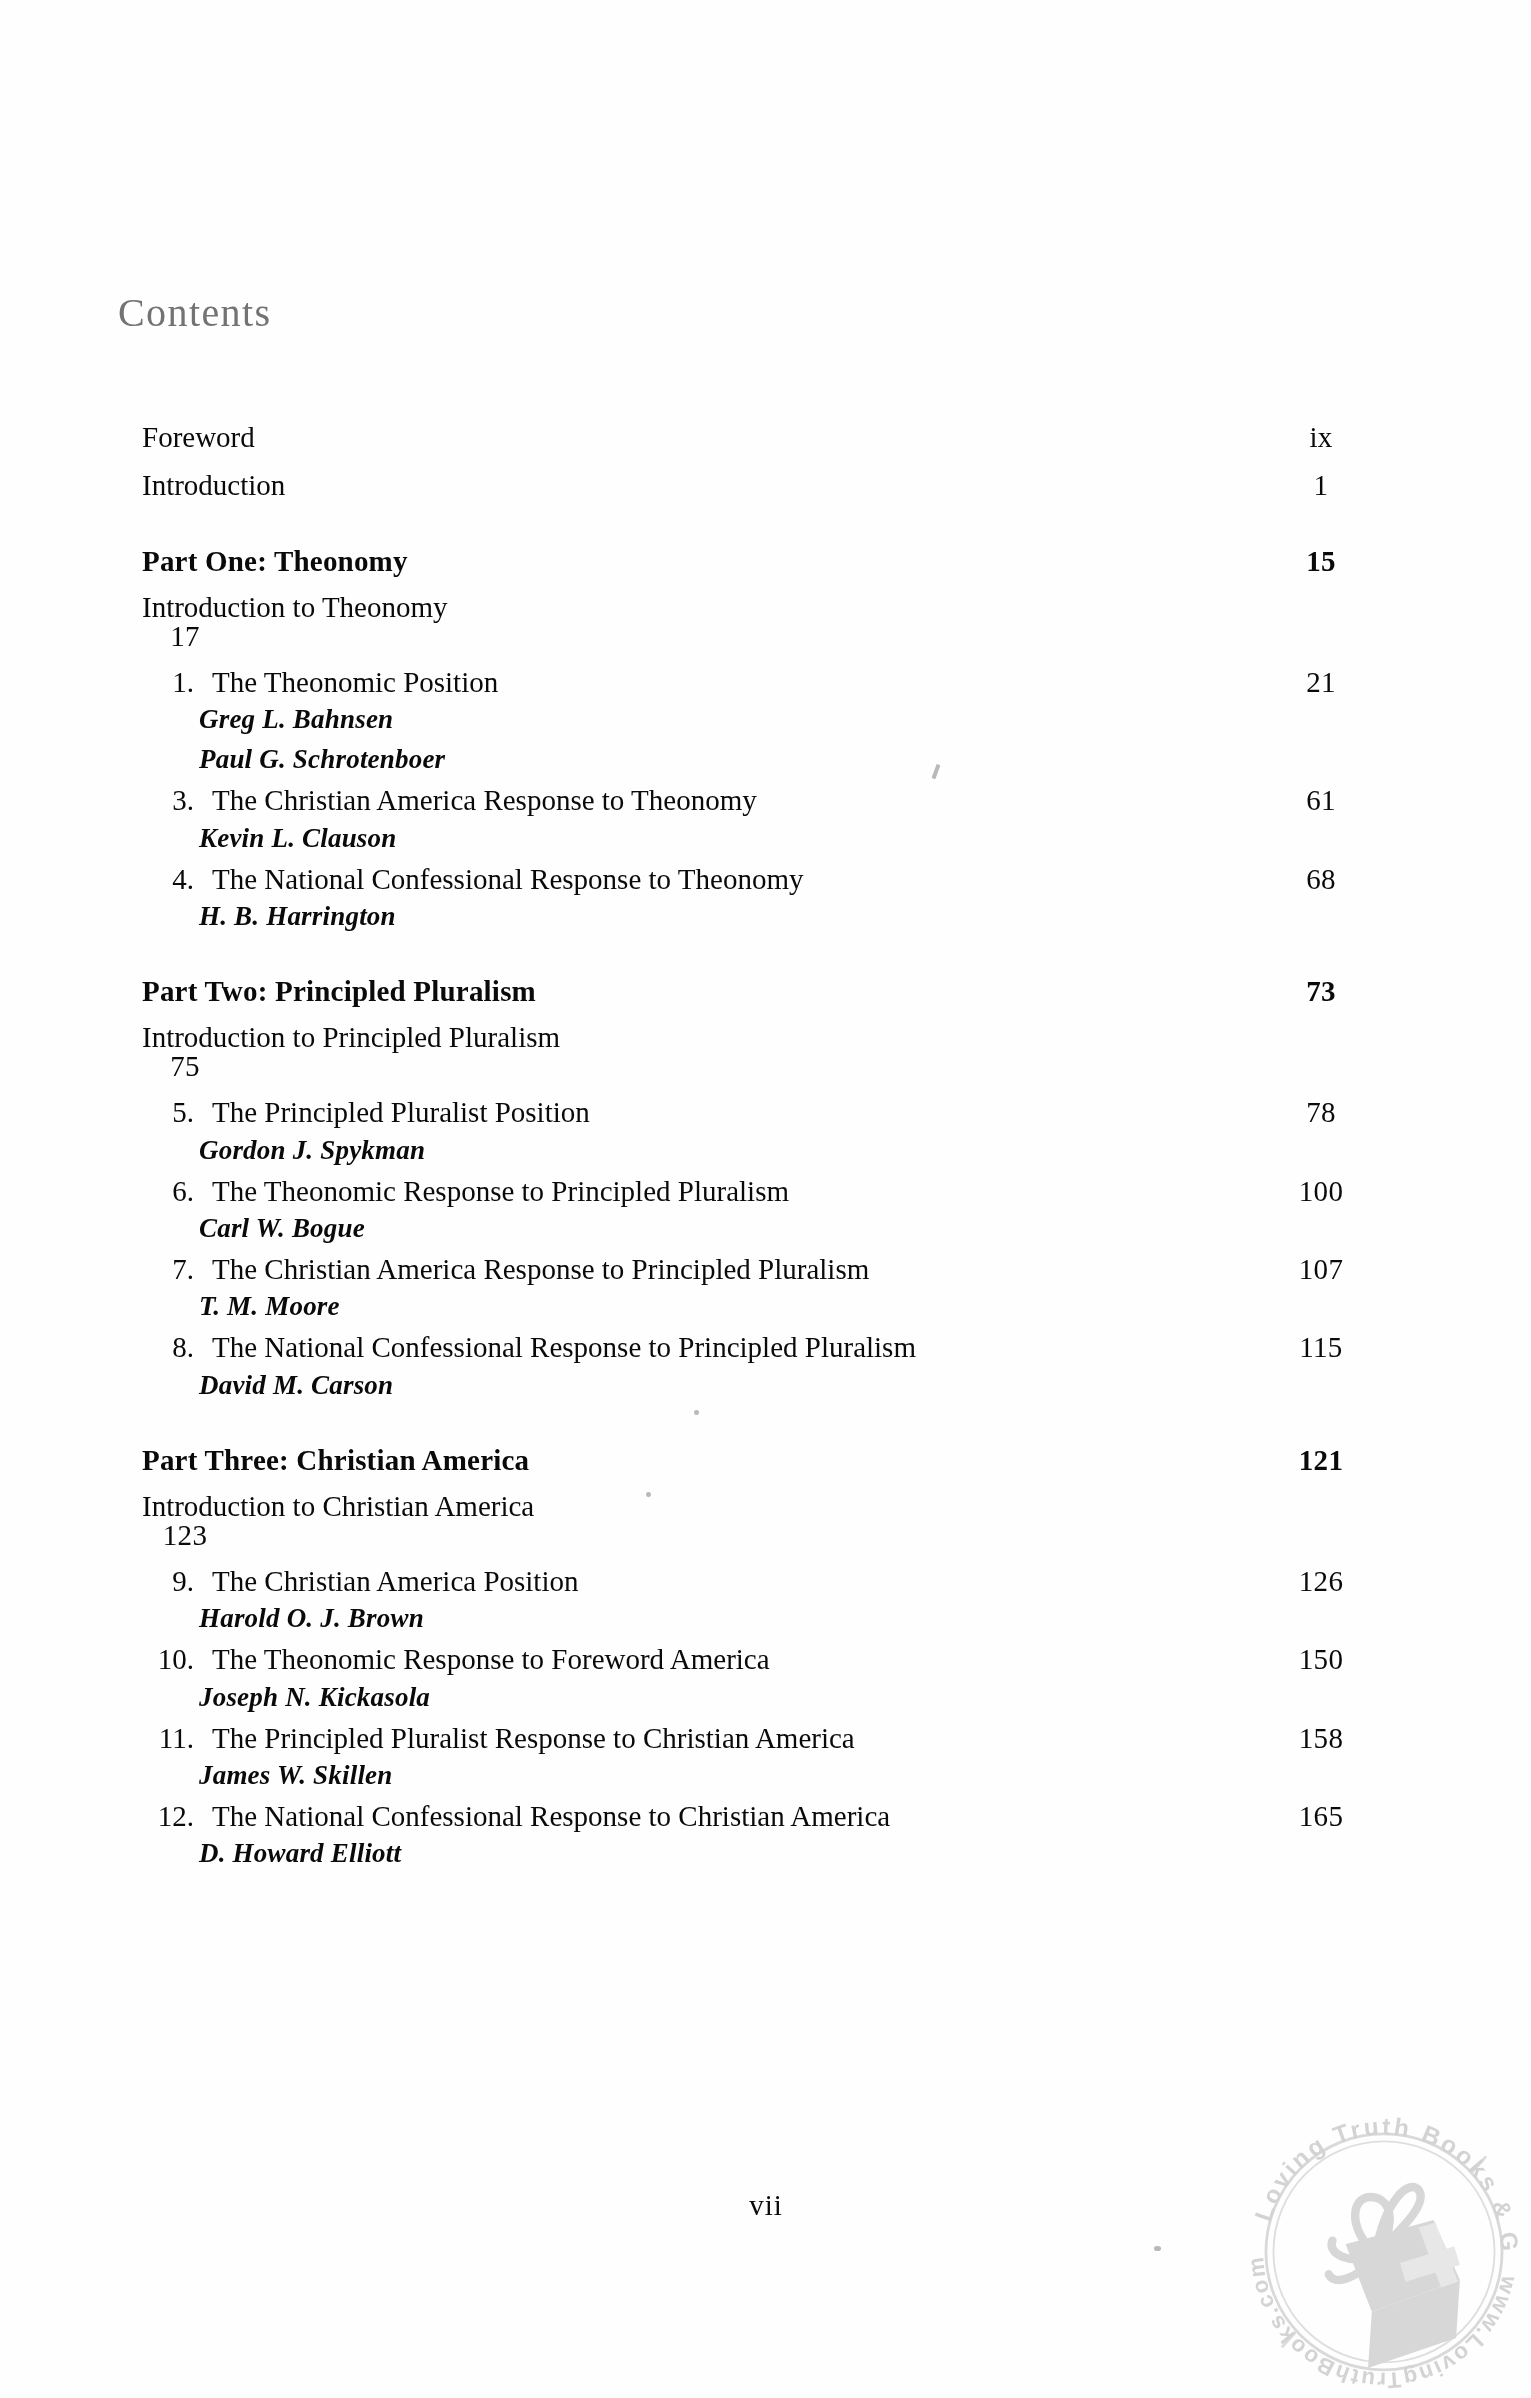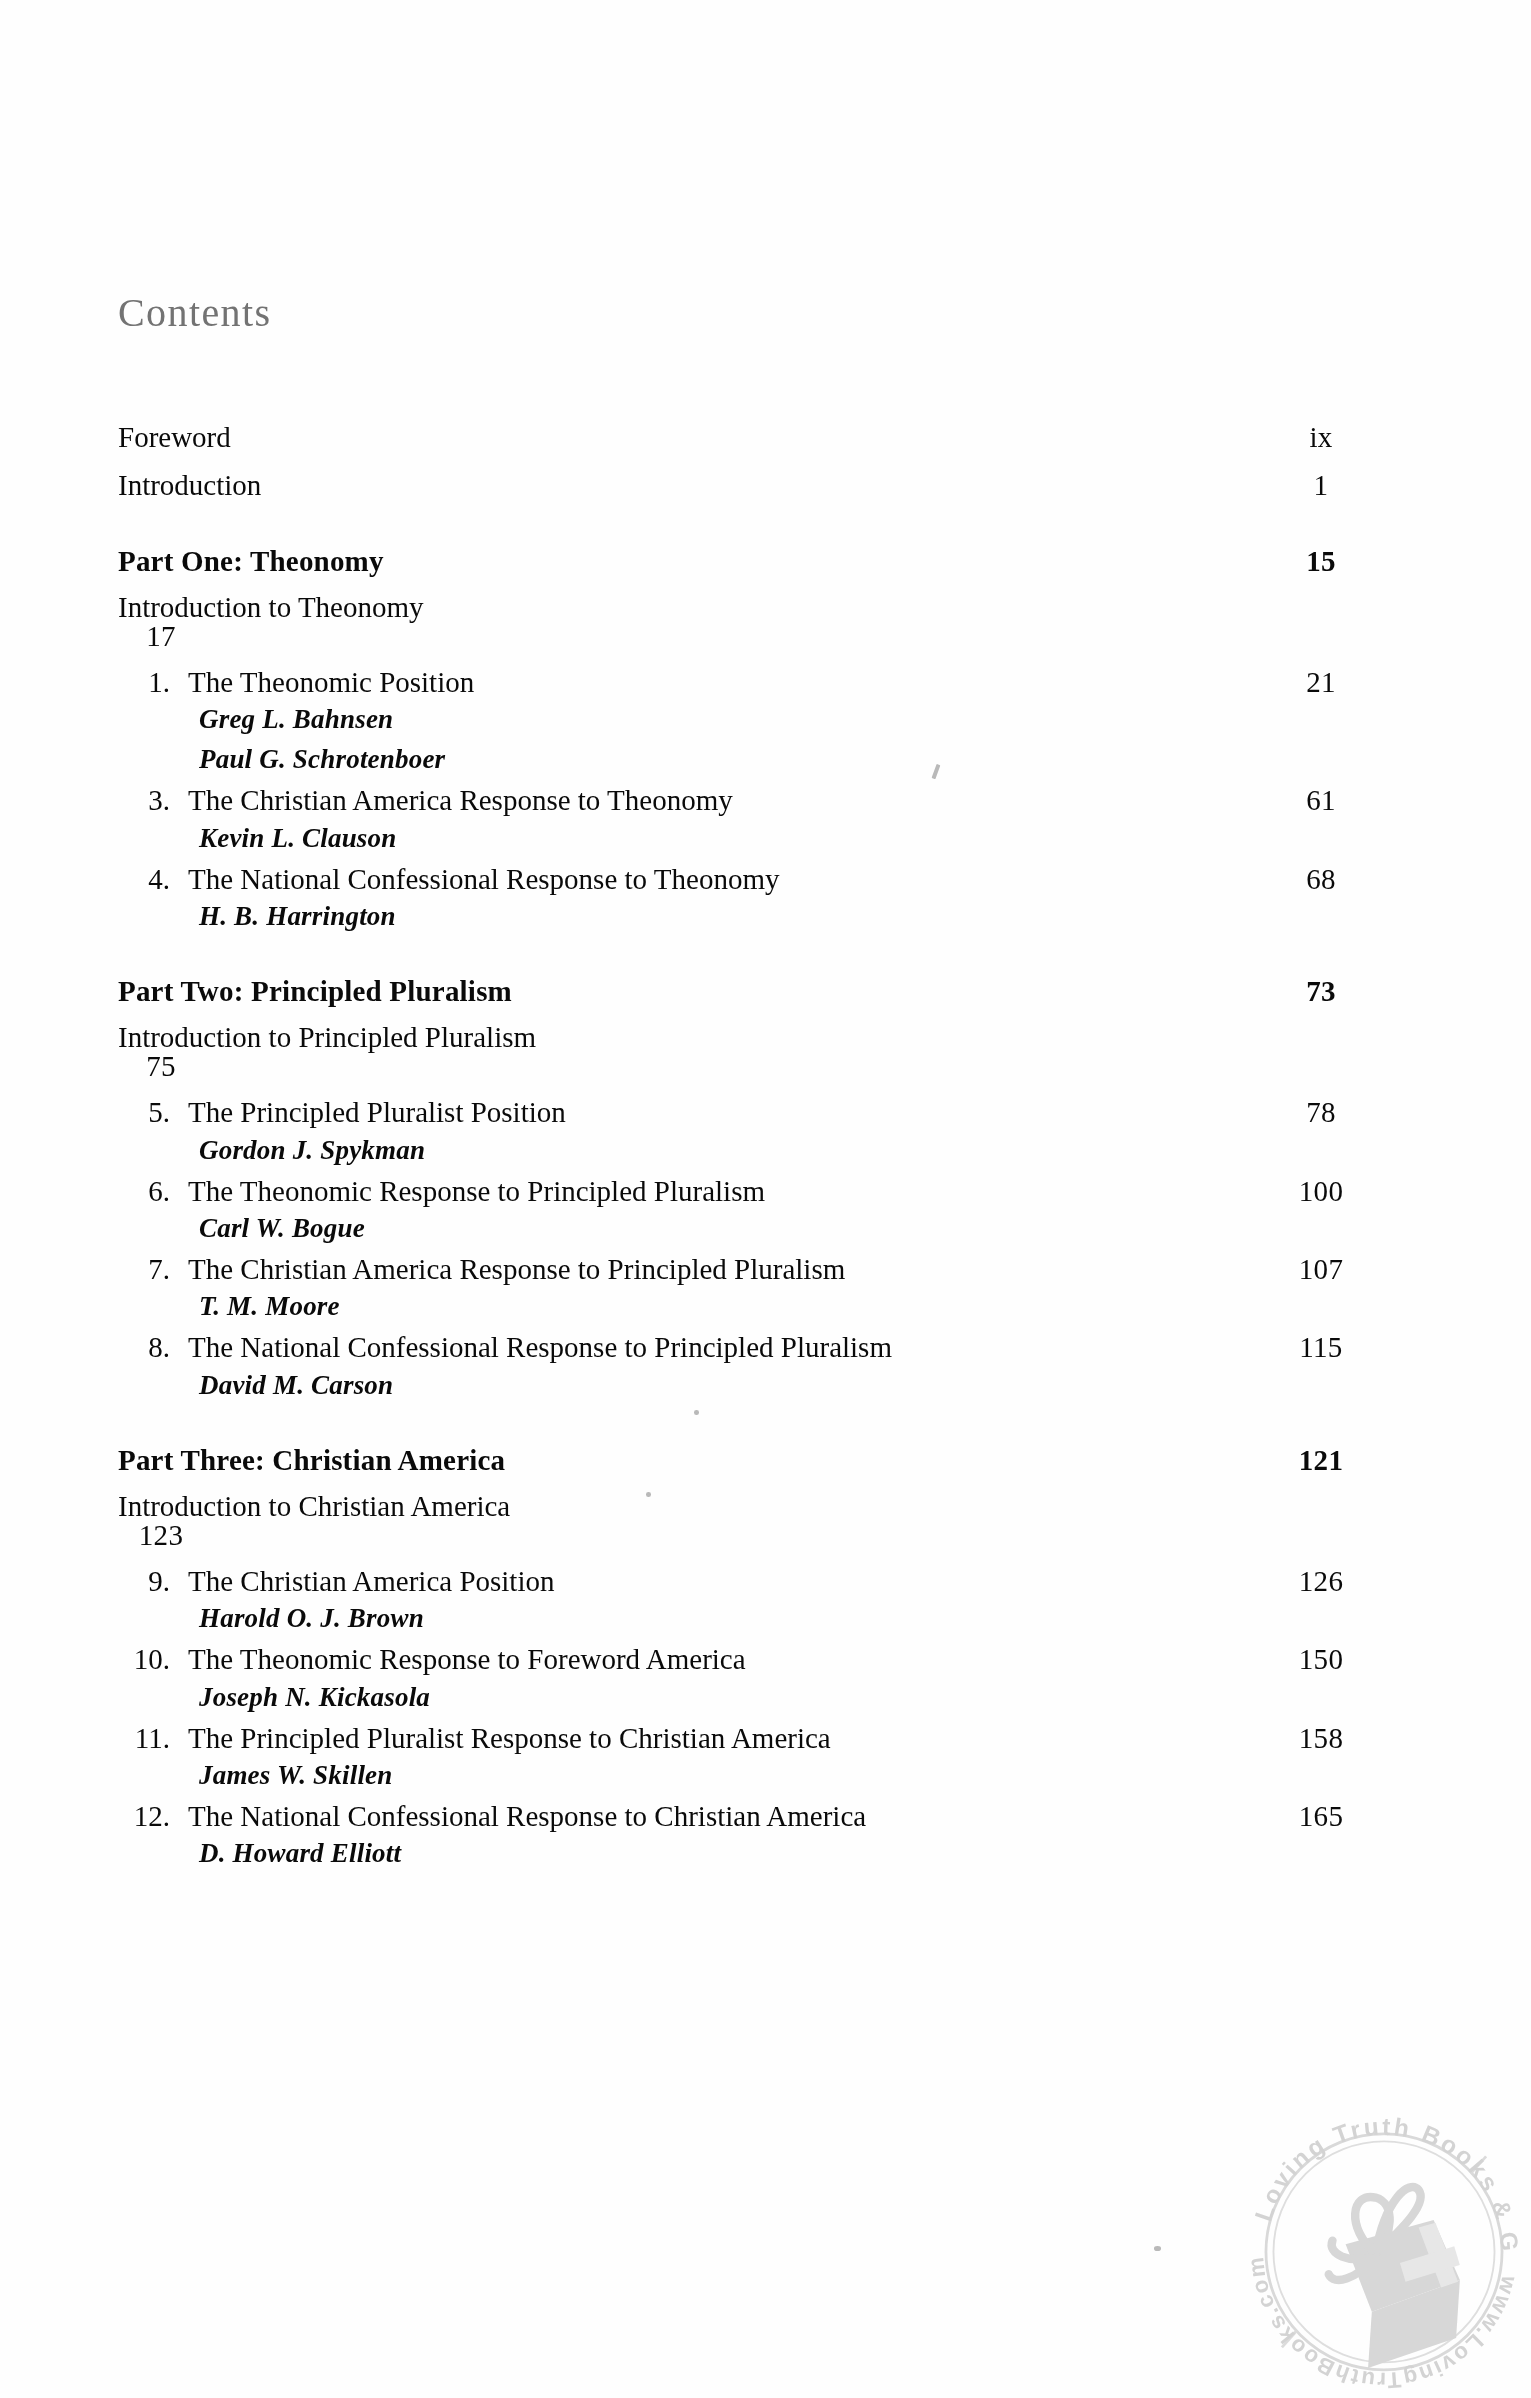--- a/index.html
+++ b/index.html
@@ -44,20 +44,21 @@
 
   
   .row {
     display: flex;
     align-items: baseline;
     width: 100%;
   }
   .row .label {
     flex: 0 1 auto;
     white-space: nowrap;
+    margin-left: 24px;
   }
   .row .filler {
     flex: 1 1 auto;
     min-width: 9.4px;
   }
   .row .pageno {
     flex: 0 0 auto;
     width: 86px;
     text-align: center;
     font-size: 29px;
@@ -268,20 +269,21 @@
             <span class="label"><span class="num">12.</span><span>The National Confessional Response to Christian America</span></span>
             <span class="filler"></span>
             <span class="pageno">165</span>
           </div>
           <div class="author-row">D. Howard Elliott</div>
         </div>
       </div>
 
   </div>
 
+  <div class="folio">vii</div>
 
   <span class="speck" style="left:934px; top:764px; width:3.7px; height:15px; transform:rotate(20deg); border-radius:0.9px;"></span>
   <span class="speck" style="left:694px; top:1410px; width:4.7px; height:4.7px;"></span>
   <span class="speck" style="left:646px; top:1492px; width:4.7px; height:4.7px;"></span>
   <span class="speck" style="left:1154px; top:2246px; width:6.6px; height:4.7px;"></span>
 
   <div class="watermark">
     <svg viewBox="0 0 318 332" width="298" height="311" aria-hidden="true">
       <defs>
         <path id="arcTop" d="M 34 176 A 125 125 0 0 1 284 176" fill="none"></path>

